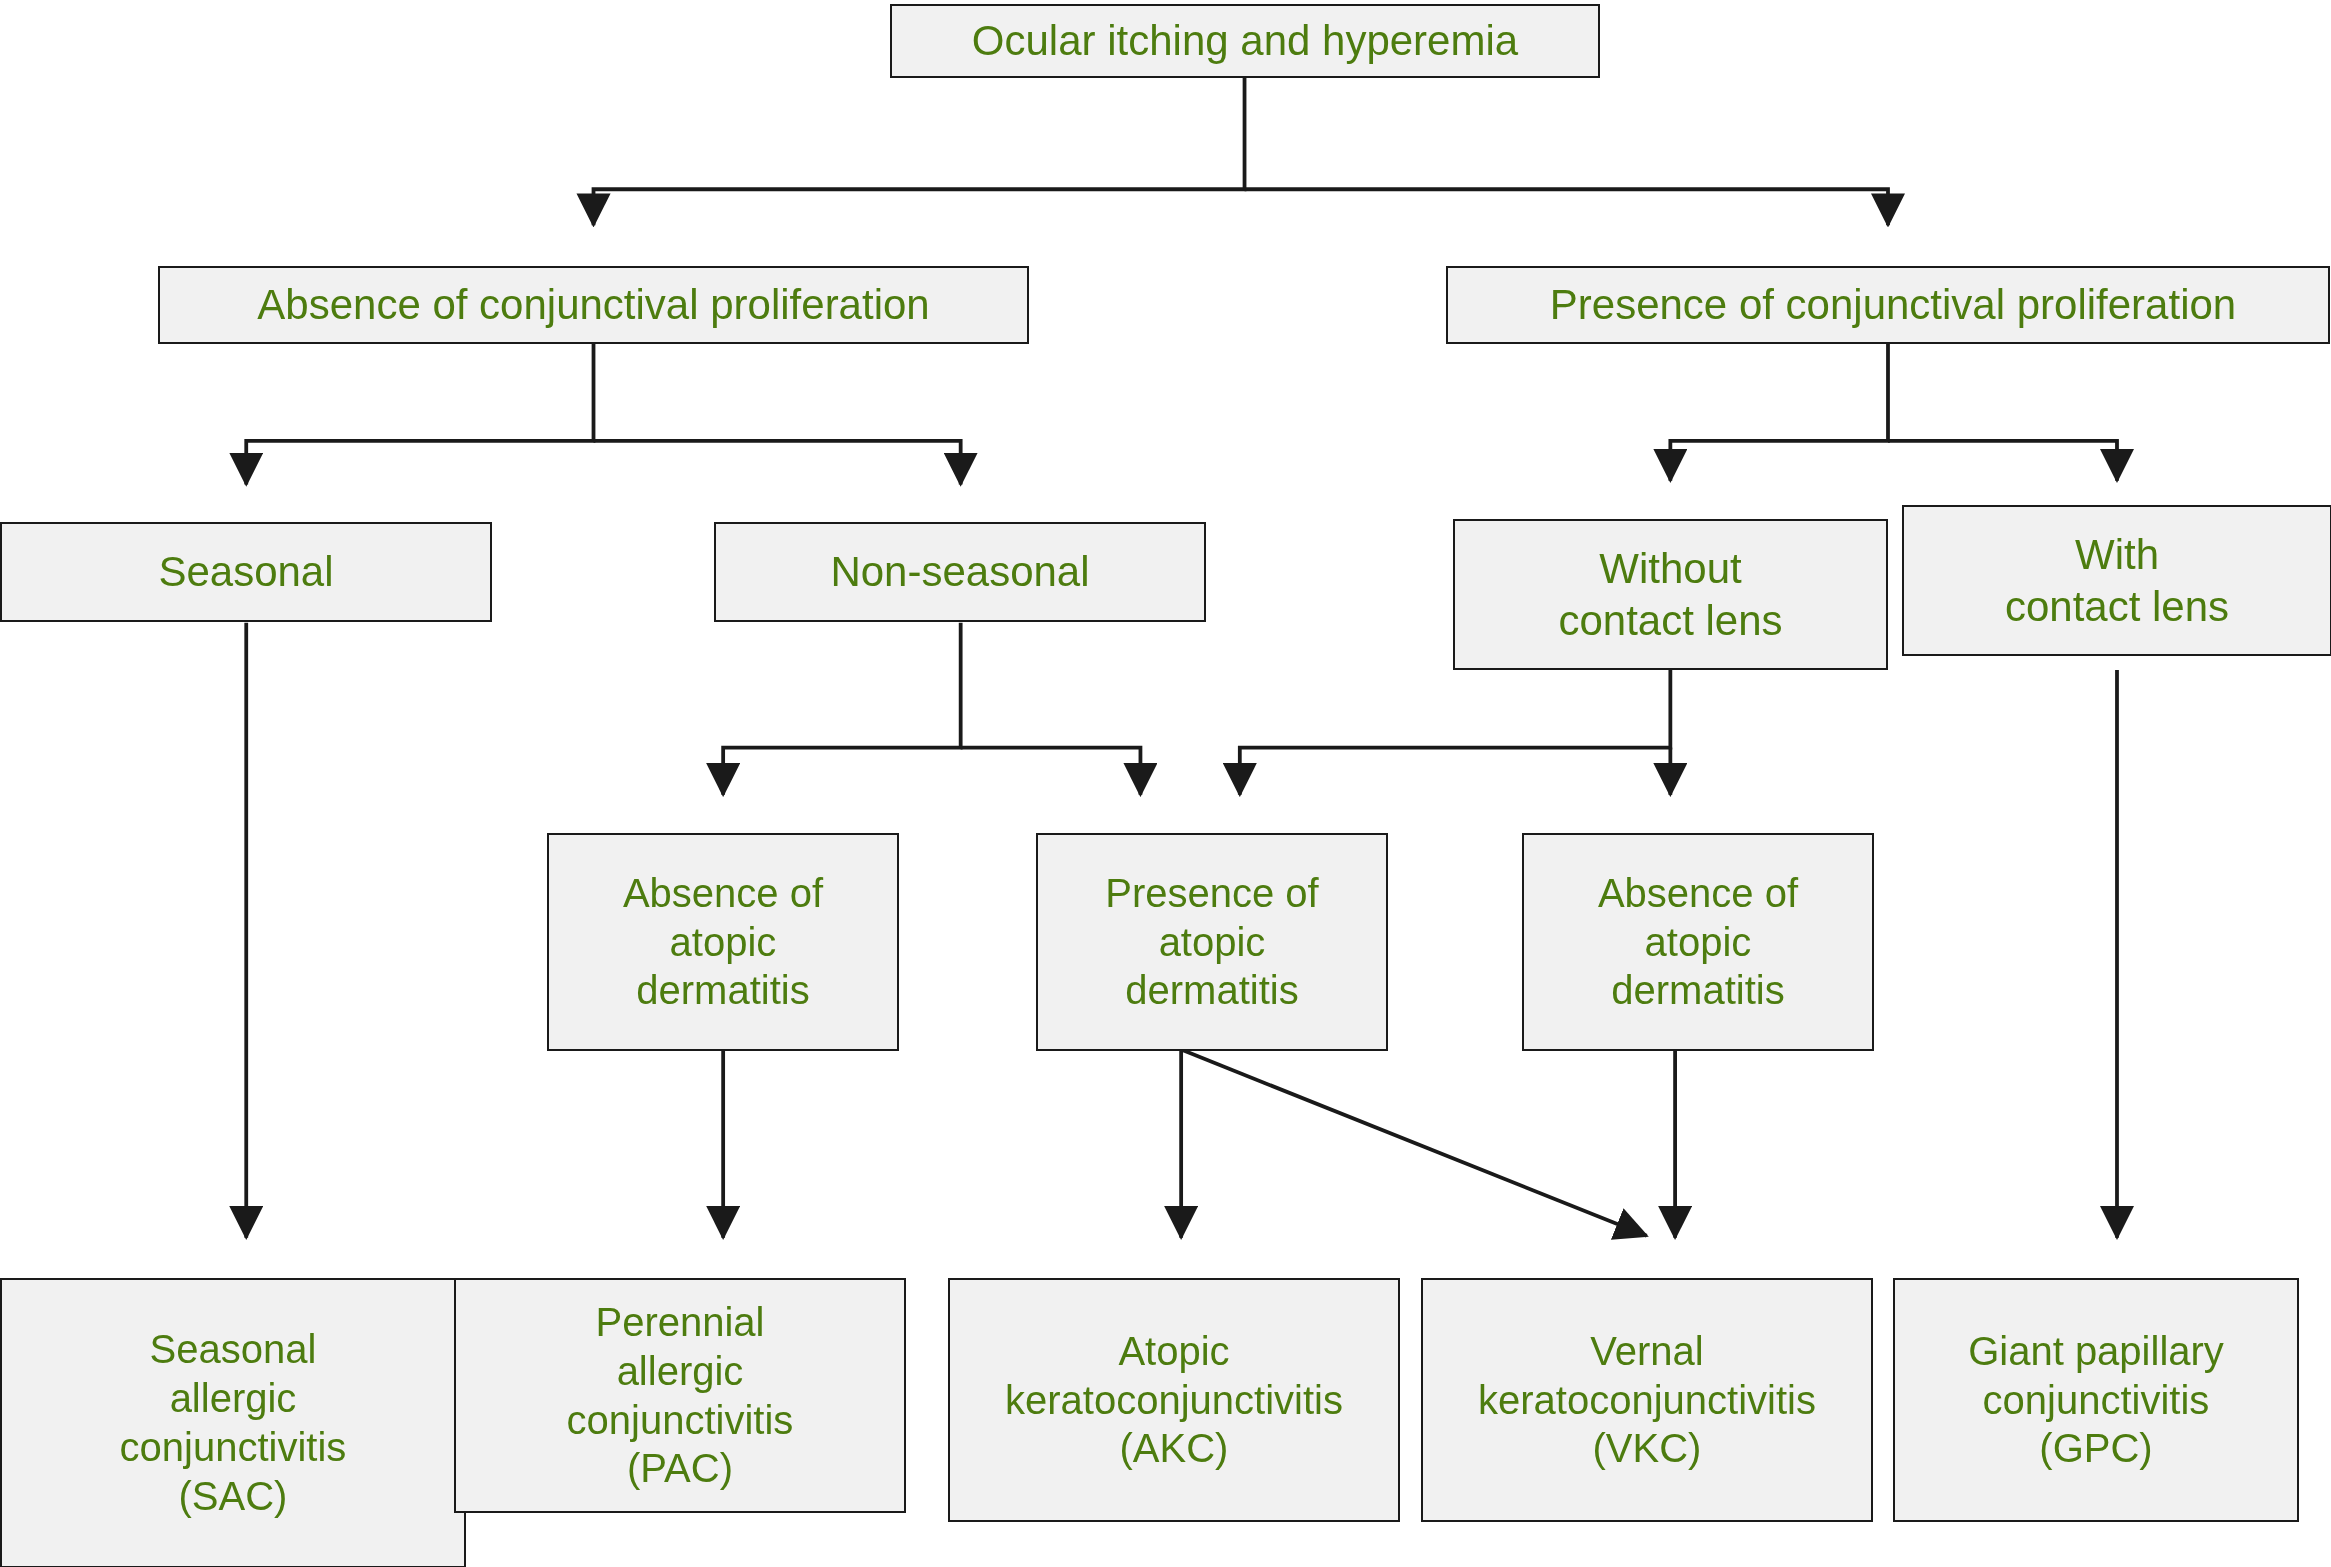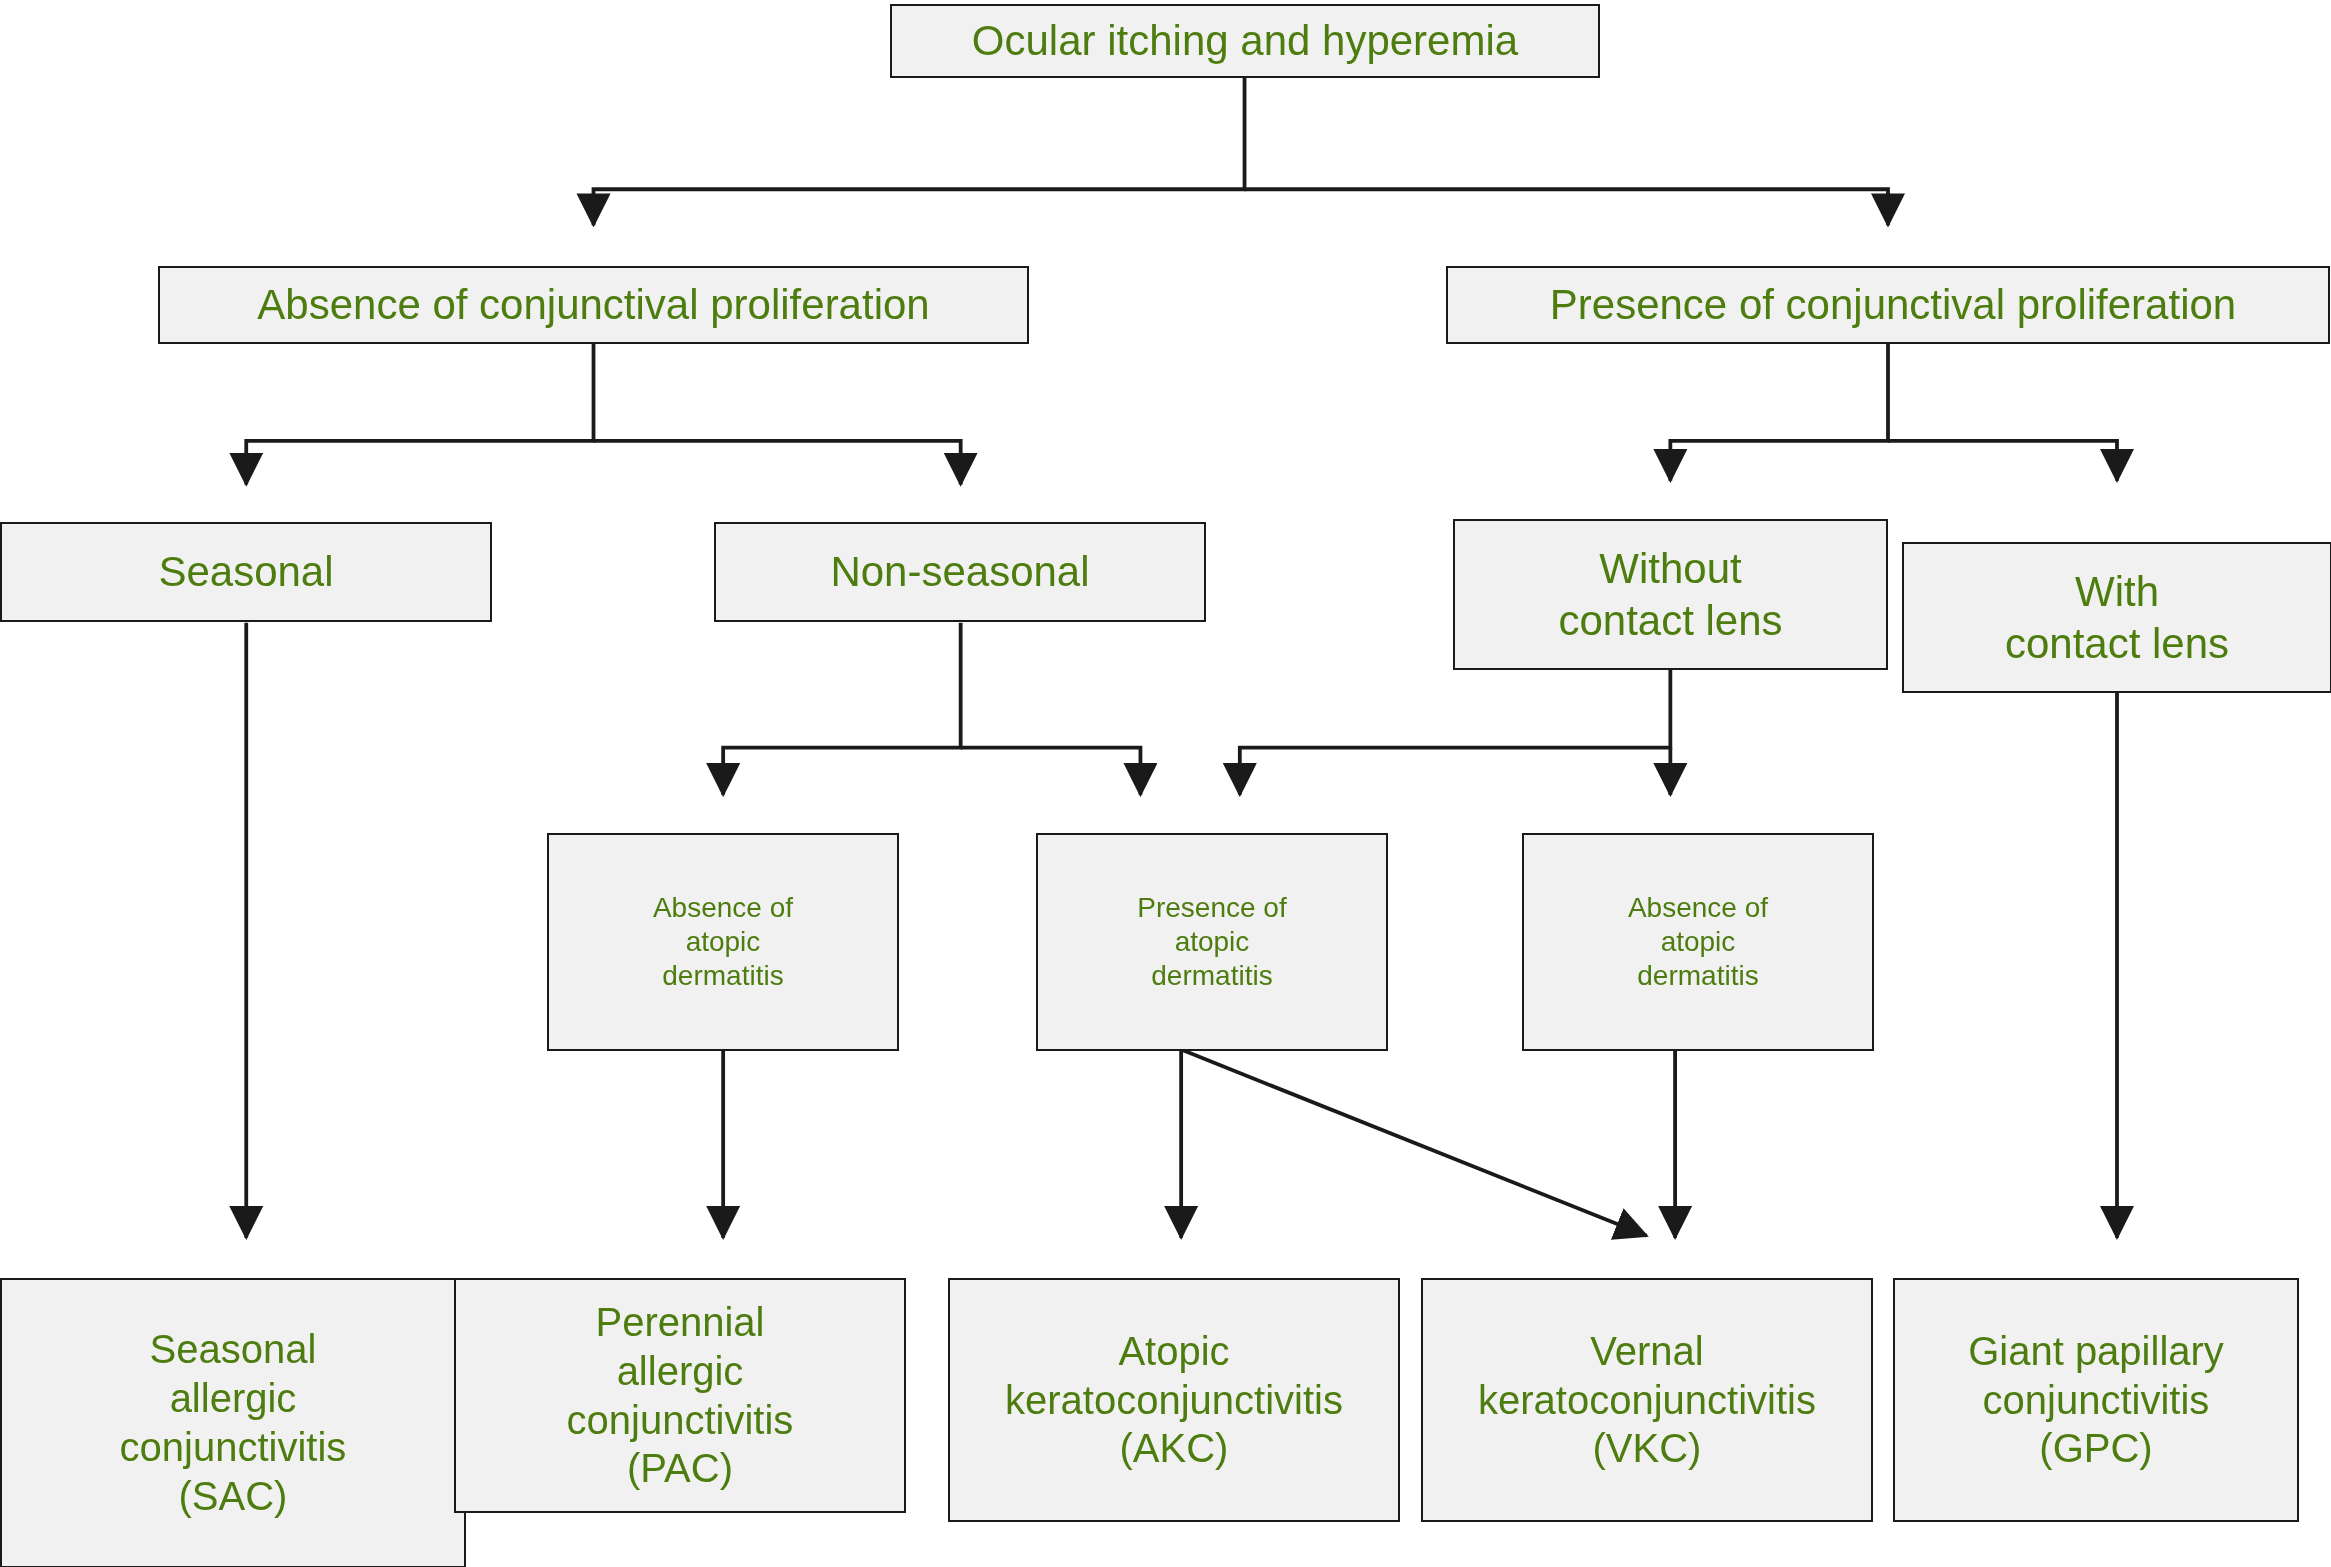--- a/index.html
+++ b/index.html
@@ -35,21 +35,21 @@
     justify-content: center;
     text-align: center;
     color: #4d7c0f;
     line-height: 1.22;
     white-space: pre-line;
     z-index: 2;
   }
   .node.root      { font-size: 42px; }
   .node.level2    { font-size: 42px; }
   .node.level3    { font-size: 42px; }
-  .node.level4    { font-size: 28px; }
+  .node.level4    { font-size: 40px; }
   .node.leaf      { font-size: 40px; }
 </style>
 </head>
 <body>
 
 <div id="canvas">
 
   <svg id="edges" viewBox="0 0 2464 1656" xmlns="http://www.w3.org/2000/svg">
     <defs>
       <marker id="arrowhead" markerWidth="9" markerHeight="9" refX="8.4" refY="4.5" orient="auto" markerUnits="strokeWidth">
@@ -80,21 +80,21 @@
     <path d="M2237,708 L2237,1308" fill="none" stroke="#1a1a1a" stroke-width="4" marker-end="url(#arrowhead)"></path>
   </svg>
 
   <div class="node root" style="left:890px; top:3.8px;    width:710px; height:74px;">Ocular itching and hyperemia</div>
   <div class="node level2" style="left:158px; top:266px;  width:871px; height:78px;">Absence of conjunctival proliferation</div>
   <div class="node level2" style="left:1446px;top:266px;  width:884px; height:78px;padding-left:10px;">Presence of conjunctival proliferation</div>
   <div class="node level3" style="left:0px;   top:522px;  width:492px; height:100px;">Seasonal</div>
   <div class="node level3" style="left:714px; top:522px;  width:492px; height:100px;">Non-seasonal</div>
   <div class="node level3" style="left:1453px;top:519px;  width:435px; height:151px;">Without
 contact lens</div>
-  <div class="node level3" style="left:1902px;top:542px;  width:430px; height:151px;">With
+  <div class="node level3" style="left:1902px;top:505px;  width:430px; height:151px;">With
 contact lens</div>
   <div class="node level4" style="left:547px; top:833px;  width:352px; height:218px;">Absence of
 atopic
 dermatitis</div>
   <div class="node level4" style="left:1036px;top:833px;  width:352px; height:218px;">Presence of
 atopic
 dermatitis</div>
   <div class="node level4" style="left:1522px;top:833px;  width:352px; height:218px;">Absence of
 atopic
 dermatitis</div>

